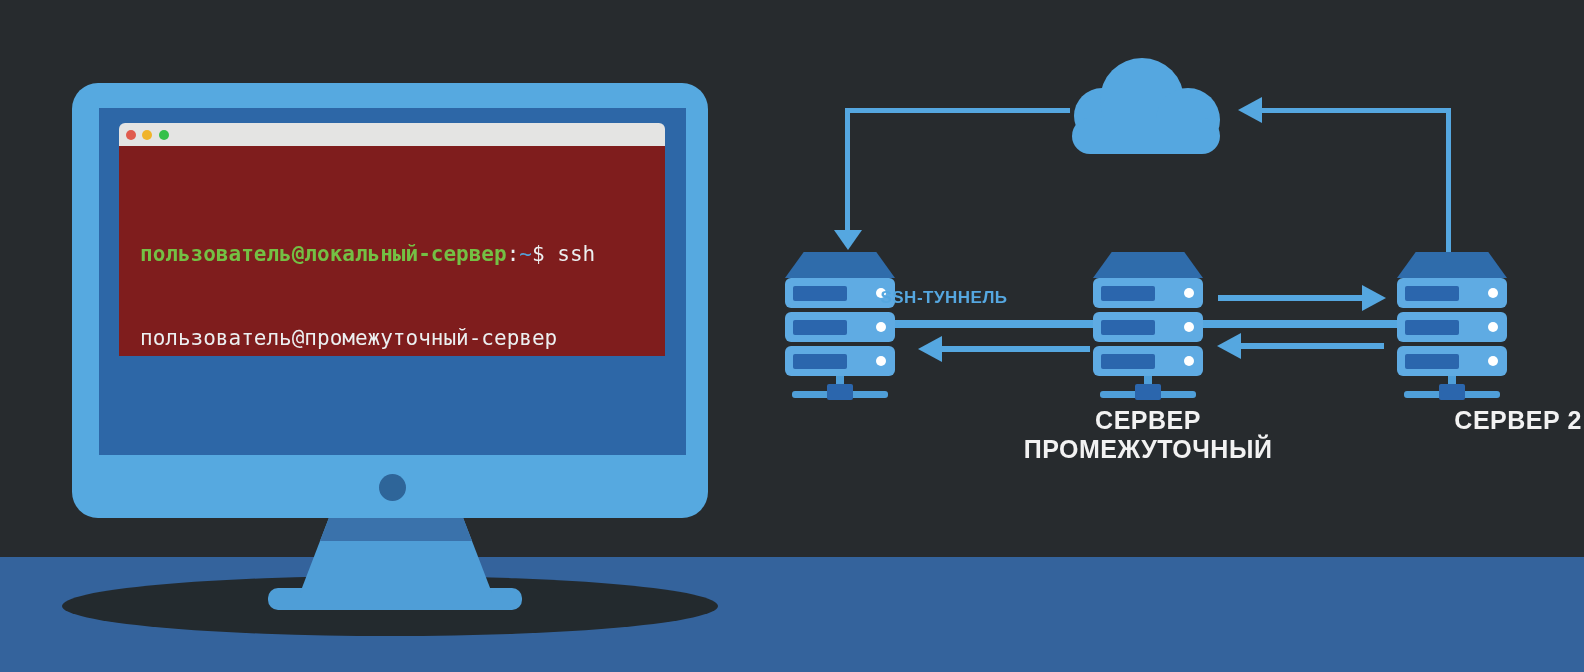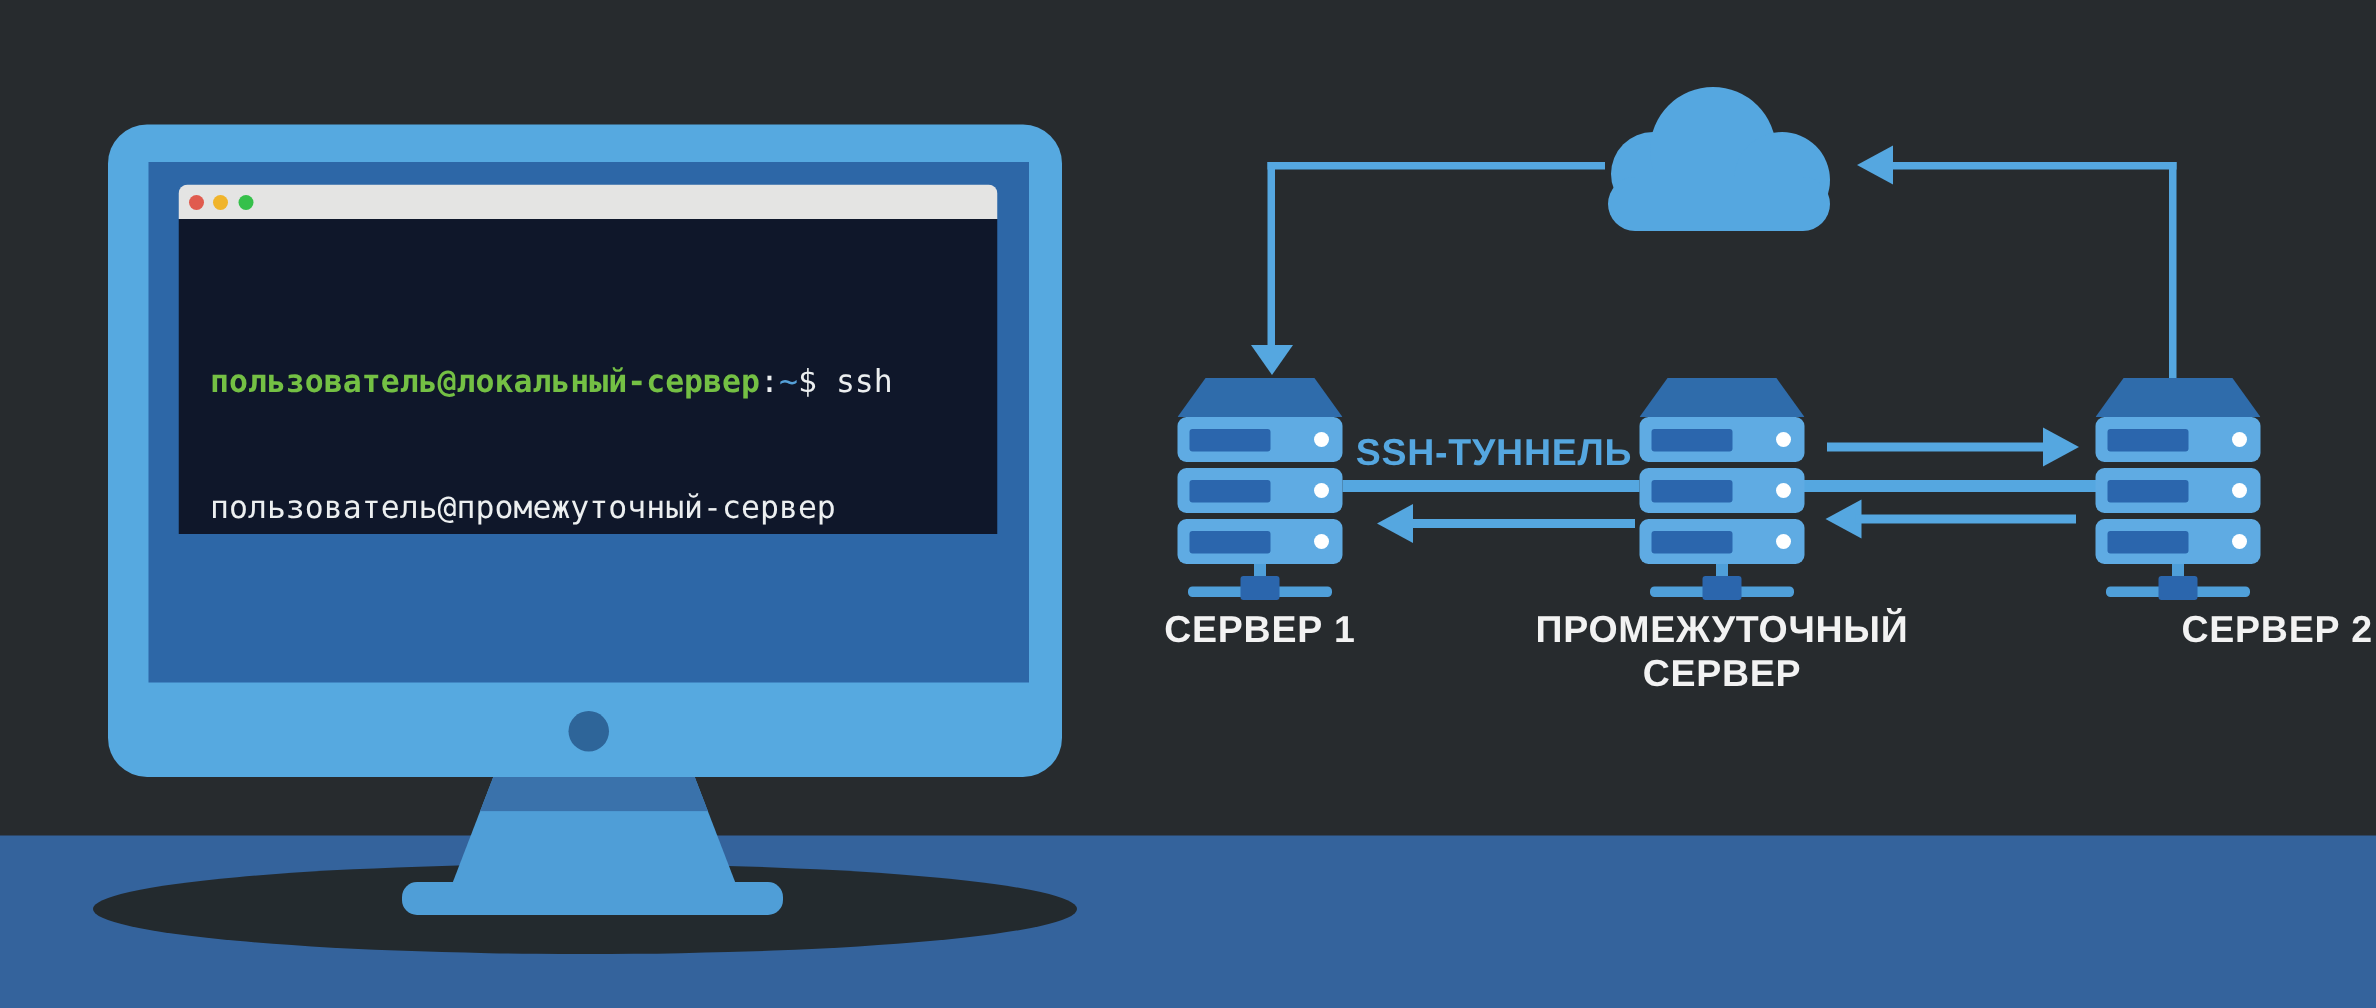--- a/index.html
+++ b/index.html
@@ -18,21 +18,21 @@
   .stand-base{position:absolute;left:268px;top:588px;width:254px;height:22px;background:#4f9ed7;border-radius:10px;}
   .chin-dot{position:absolute;left:379px;top:474px;width:27px;height:27px;border-radius:50%;background:#2e6599;}
 
   
   .terminal{position:absolute;left:119px;top:123px;width:546px;height:309px;border-radius:6px 6px 0 0;overflow:hidden;}
   .titlebar{position:absolute;left:0;top:0;width:100%;height:23px;background:#e4e4e3;}
   .dot{position:absolute;top:7px;width:10px;height:10px;border-radius:50%;}
   .dot.red{left:7px;background:#e05b4e;}
   .dot.yellow{left:23px;background:#f0b42b;}
   .dot.green{left:40px;background:#35c04a;}
-  .term-body{position:absolute;left:0;top:23px;width:100%;height:210px;background:#0f172a;}
+  .term-body{position:absolute;left:0;top:23px;width:100%;height:210px;background:#7f1d1d;}
   .term-text{position:absolute;left:21px;top:38px;font-family:"DejaVu Sans Mono",monospace;
     font-size:21px;line-height:28px;color:#eceff0;white-space:pre;}
   .tline{height:28px;}
   .c-green{color:#74c044;font-weight:bold;}
   .c-blue{color:#55a0d8;}
   .c-white{color:#eceff0;}
 
   
   .cloud{position:absolute;left:1062px;top:58px;width:164px;height:96px;}
   .line{position:absolute;background:#55a7e0;}
@@ -47,22 +47,22 @@
   .bar{position:absolute;left:0;width:110px;height:30px;background:#5fabe3;border-radius:6px;}
   .bar.b1{top:26px;} .bar.b2{top:60px;} .bar.b3{top:94px;}
   .slot{position:absolute;left:8px;top:8px;width:54px;height:15px;background:#2b66ad;border-radius:2px;}
   .led{position:absolute;right:9px;top:10px;width:10px;height:10px;border-radius:50%;background:#fff;}
   .stem{position:absolute;left:51px;top:124px;width:8px;height:18px;background:#4f9fd9;}
   .netbar{position:absolute;left:7px;top:139px;width:96px;height:7px;background:#4f9fd9;border-radius:3px;}
   .netnode{position:absolute;left:42px;top:132px;width:26px;height:16px;background:#2b66ad;border-radius:2px;}
 
   .srv-label{position:absolute;width:260px;text-align:center;color:#f2f2f2;
     font-weight:700;font-size:25px;line-height:29px;letter-spacing:0.5px;}
-  .tunnel-label{position:absolute;left:886px;top:288px;width:220px;text-align:center;color:#55a7e0;
-    font-weight:700;font-size:25px;letter-spacing:0.5px;}
+  .tunnel-label{position:absolute;left:834px;top:288px;width:220px;text-align:center;color:#55a7e0;
+    font-weight:700;font-size:17px;letter-spacing:0.5px;}
 </style>
 </head>
 <body>
 
 <div class="stage">
   <div class="floor"></div>
   <div class="ground-shadow"></div>
 
   <div class="stand-base"></div>
   <div class="stand-neck"></div>
@@ -168,19 +168,18 @@
     <div class="bar b3">
         <span class="slot"></span>
         <span class="led"></span>
       </div>
     <div class="stem"></div>
     <div class="netbar"></div>
     <div class="netnode"></div>
   </div>
 
   <div class="tunnel-label">SSH-ТУННЕЛЬ</div>
-  <div class="srv-label" style="left:710px;top:406px;">СЕРВЕР 1</div>
   <div class="srv-label" style="left:1018px;top:406px;">
+    <div>СЕРВЕР</div>
     <div>ПРОМЕЖУТОЧНЫЙ</div>
-    <div>СЕРВЕР</div>
   </div>
   <div class="srv-label" style="left:1322px;top:406px;text-align:right;">СЕРВЕР 2</div>
 </div>
 
 </body></html>

